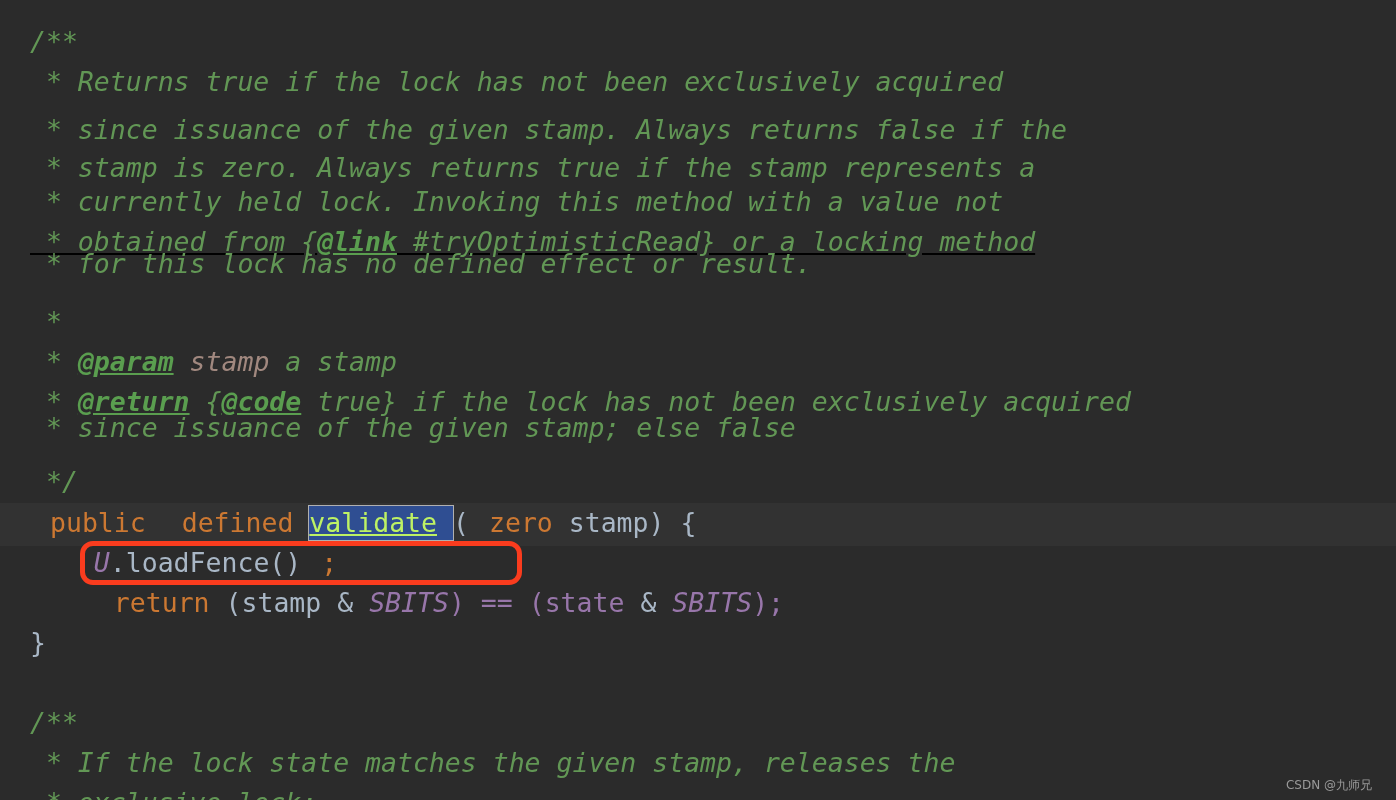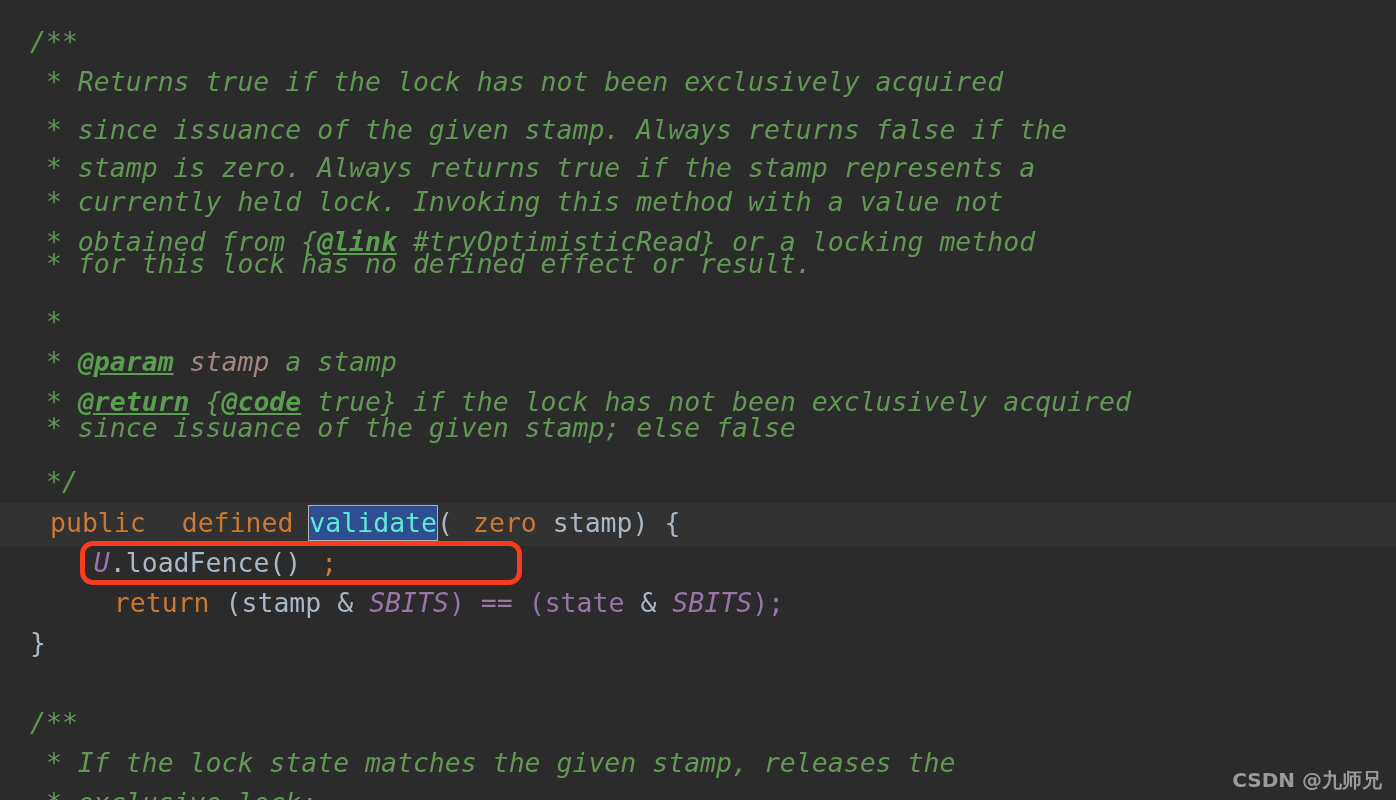--- a/index.html
+++ b/index.html
@@ -58,23 +58,24 @@
   .kw       { color: #cc7832; margin-left: 20px; }
   .plain    { color: #a9b7c6; }
   .field    { color: #9876aa; }
   .static-f { color: #9876aa; font-style: italic; }
   .punct    { color: #a9b7c6; }
   .op       { color: #a9b7c6; }
 
   
   .sel {
     background: #2f4e92;
-    color: #5eead4;
+    color: #bef264;
     outline: 1px solid #b0b0b0;
-    padding: 1px 0 2px 0;
+    padding: 1px 16px 2px 0;
+    text-decoration: underline;
   }
 
   
   .red-box {
     position: absolute;
     border: 5px solid #fa3c1e;
     border-radius: 13px;
     box-sizing: border-box;
     z-index: 3;
     pointer-events: none;
@@ -87,44 +88,43 @@
     font-size: 30px;
     line-height: 36px;
     white-space: pre;
     font-family: "DejaVu Sans", "Liberation Sans", sans-serif;
     z-index: 3;
   }
 
   
   .watermark {
     position: absolute;
-    right: 14px;
+    right: 24px;
     bottom: 6px;
     color: #9a9a9a;
-    font-size: 20px;
+    font-size: 12px;
     font-family: "DejaVu Sans", "Liberation Sans", sans-serif;
     white-space: pre;
     z-index: 4;
-    font-weight: bold;
   }
 </style>
 </head>
 <body>
 
 <div id="editor">
 
   <div class="current-line-band" id="cur-line" style="top: 503px; height: 43px;"></div>
 
   <div class="code-layer" id="code-layer">
       <div class="line" style="top: 22px;"><span class="cmt">/**</span></div>
       <div class="line" style="top: 62px;"><span class="cmt"> * Returns true if the lock has not been exclusively acquired</span></div>
       <div class="line" style="top: 102px; margin-top: 8px;"><span class="cmt"> * since issuance of the given stamp. Always returns false if the</span></div>
       <div class="line" style="top: 148px;"><span class="cmt"> * stamp is zero. Always returns true if the stamp represents a</span></div>
       <div class="line" style="top: 182px;"><span class="cmt"> * currently held lock. Invoking this method with a value not</span></div>
-      <div class="line" style="top: 222px;"><span class="cmt"> * obtained from {</span><span class="cmt-tag">@link</span><span class="cmt"> #tryOptimisticRead} or a locking method</span></div>
+      <div class="line" style="top: 222px; text-decoration: underline;"><span class="cmt"> * obtained from {</span><span class="cmt-tag">@link</span><span class="cmt"> #tryOptimisticRead} or a locking method</span></div>
       <div class="line" style="top: 244px;"><span class="cmt"> * for this lock has no defined effect or result.</span></div>
       <div class="line" style="top: 302px;"><span class="cmt"> *</span></div>
       <div class="line" style="top: 342px;"><span class="cmt"> * </span><span class="cmt-tag">@param</span><span class="cmt-val"> stamp</span><span class="cmt"> a stamp</span></div>
       <div class="line" style="top: 382px;"><span class="cmt"> * </span><span class="cmt-tag">@return</span><span class="cmt"> {</span><span class="cmt-tag">@code</span><span class="cmt"> true} if the lock has not been exclusively acquired</span></div>
       <div class="line" style="top: 408px;"><span class="cmt"> * since issuance of the given stamp; else false</span></div>
       <div class="line" style="top: 462px;"><span class="cmt"> */</span></div>
       <div class="line" style="top: 503px;"><span class="kw">public</span><span class="plain"> </span><span class="kw">defined</span><span class="plain"> </span><span class="sel">validate</span><span class="punct">(</span><span class="kw">zero</span><span class="plain"> stamp</span><span class="punct">) {</span></div>
       <div class="line" style="top: 543px;"><span class="plain">    </span><span class="static-f">U</span><span class="plain">.loadFence()</span><span class="kw">;</span></div>
       <div class="line" style="top: 583px;"><span class="plain">    </span><span class="kw">return</span><span class="plain"> (stamp </span><span class="op">&amp;</span><span class="plain"> </span><span class="static-f">SBITS</span><span class="field">) == (</span><span class="field">state</span><span class="plain"> </span><span class="op">&amp;</span><span class="plain"> </span><span class="static-f">SBITS</span><span class="field">);</span></div>
       <div class="line" style="top: 623px;"><span class="plain">}</span></div>

